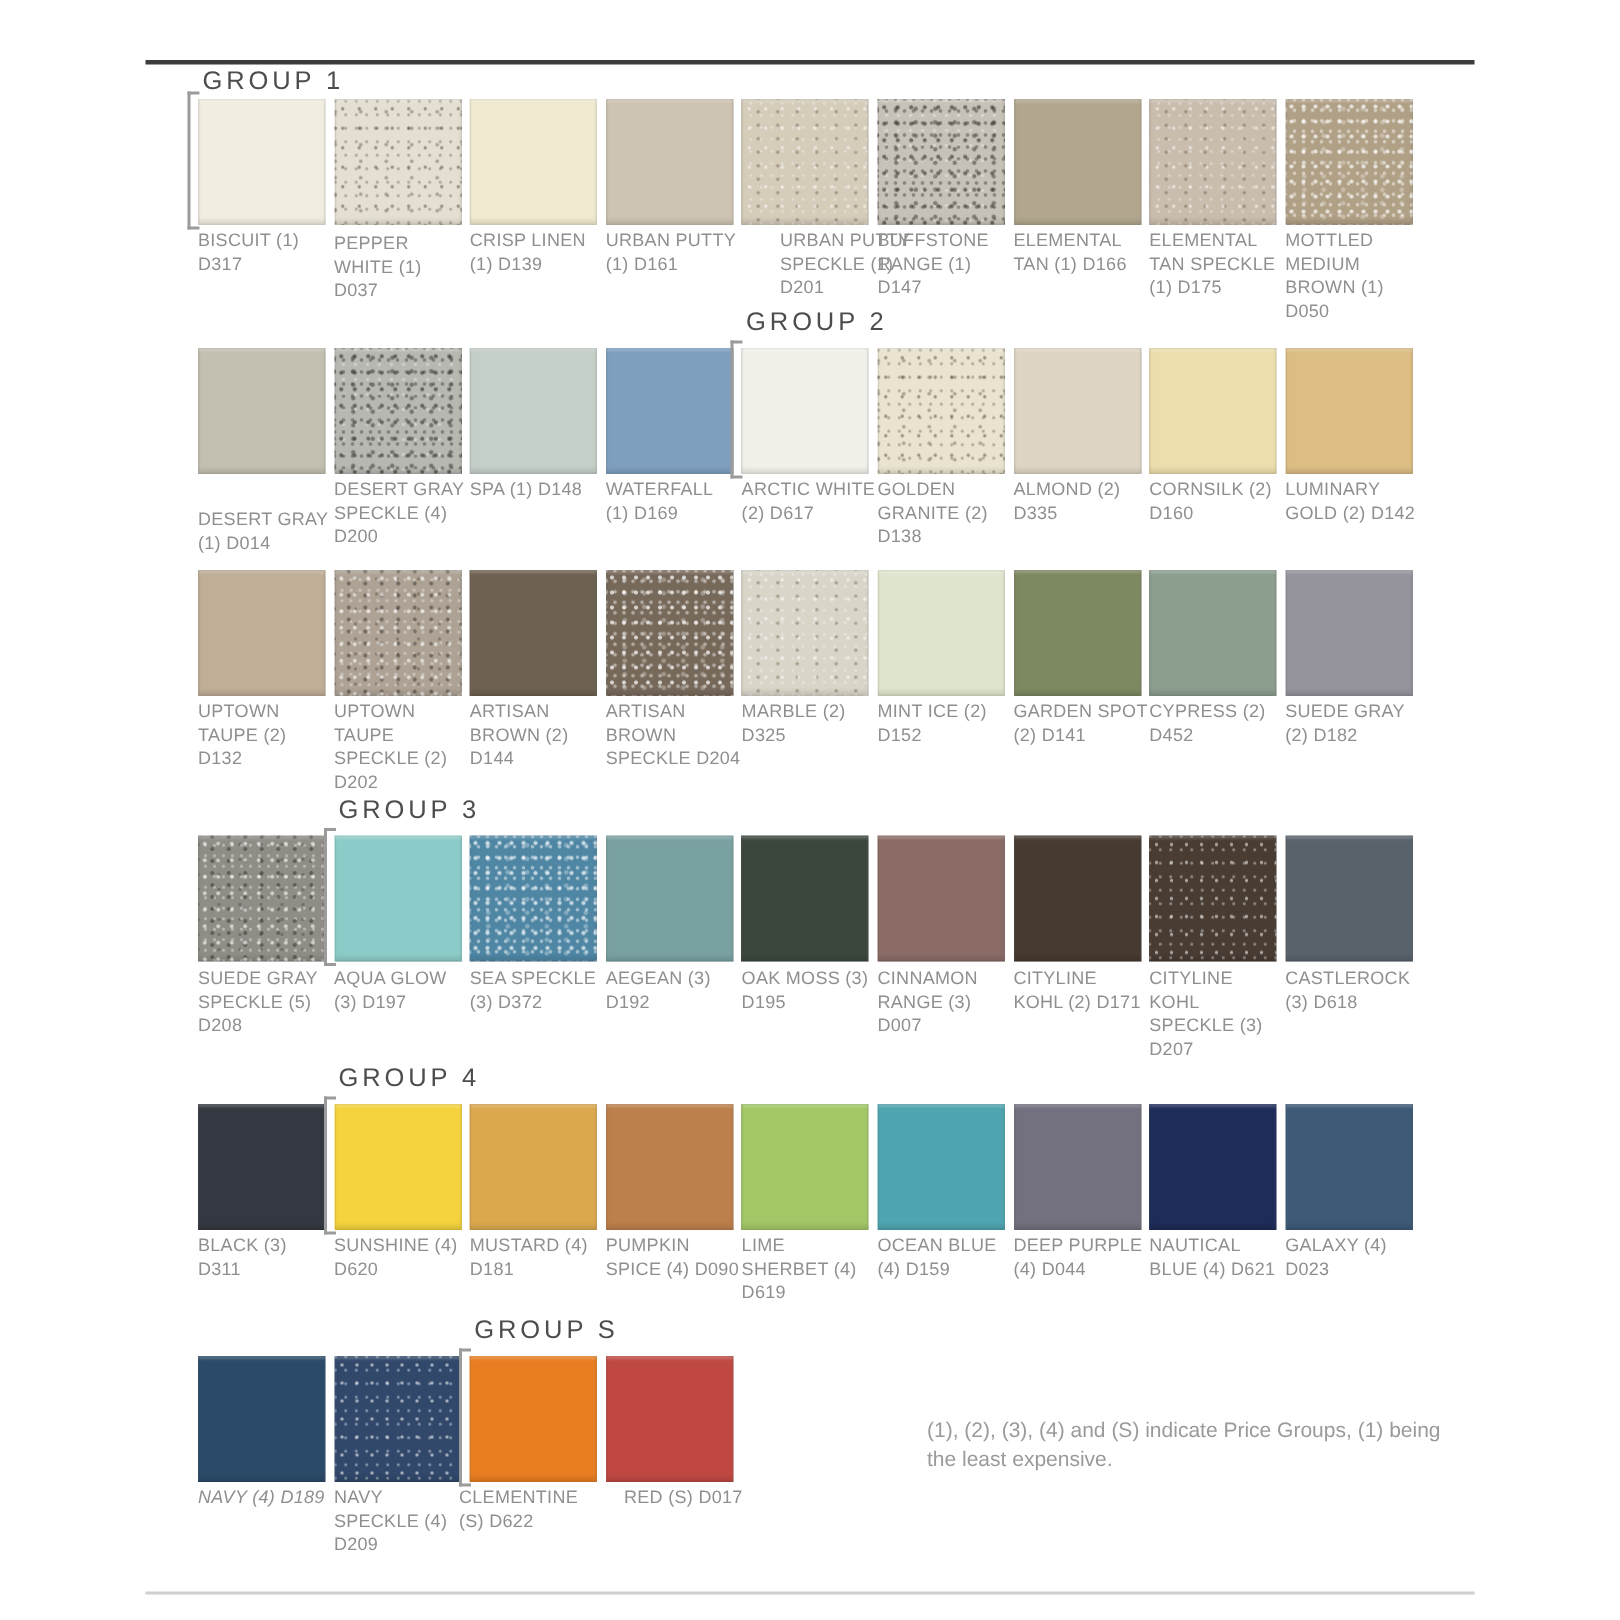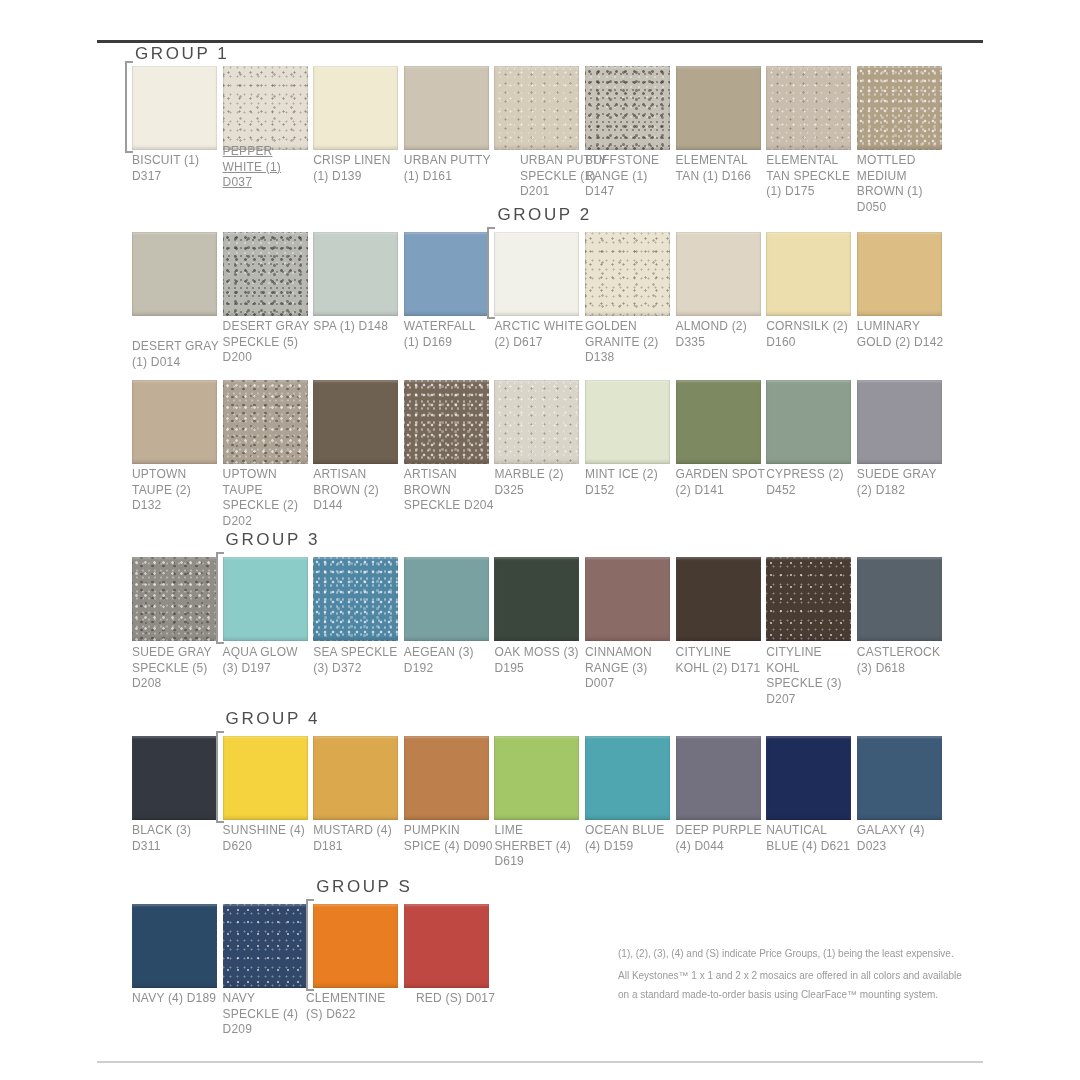--- a/index.html
+++ b/index.html
@@ -22,21 +22,21 @@
     position:absolute;width:85px;height:84px;
     box-shadow:inset 0 0 0 1px rgba(0,0,0,.06),
                inset 0 -3px 3px rgba(0,0,0,.10),
                inset 0 2px 2px rgba(255,255,255,.22);
   }
   .label{
     position:absolute;width:90px;font-size:12px;line-height:15.5px;
     color:#8f8f8f;letter-spacing:.2px;
   }
   .footer{position:absolute;left:618px;top:944px;width:352px;
-    font-size:10px;line-height:19px;color:#9a9a9a;}
+    font-size:14px;line-height:19px;color:#9a9a9a;}
   .footer p{margin:0 0 3px 0;}
   
   .sp-dark{
     background-image:
       radial-gradient(circle, rgba(80,66,50,.50) .8px, transparent 1.4px),
       radial-gradient(circle, rgba(100,88,70,.40) .7px, transparent 1.3px),
       radial-gradient(circle, rgba(60,50,40,.35) .9px, transparent 1.5px);
     background-size:11px 13px,7px 9px,17px 11px;
     background-position:0 0,4px 6px,9px 3px;
   }
@@ -85,39 +85,39 @@
 </head>
 <body>
 
 <div class="sheet">
   <div class="rule-top"></div>
   <div class="rule-bottom"></div>
   <div id="chart-content">
       <div class="swatch" style="left: 132px; top: 66px; background-color: rgb(242, 237, 225);"></div>
       <div class="label" style="left: 132px; top: 153px;"><span>BISCUIT (1)</span> <span>D317</span></div>
       <div class="swatch sp-dark" style="left: 222.6px; top: 66px; background-color: rgb(228, 223, 210);"></div>
-      <div class="label" style="left: 222.6px; top: 144px; text-decoration: underline;"><span>PEPPER WHITE (1)</span> <span>D037</span></div>
+      <div class="label" style="left: 222.6px; top: 155px;"><span>PEPPER WHITE (1)</span> <span>D037</span></div>
       <div class="swatch" style="left: 313.2px; top: 66px; background-color: rgb(240, 234, 208);"></div>
       <div class="label" style="left: 313.2px; top: 153px;"><span>CRISP LINEN (1)</span> <span>D139</span></div>
       <div class="swatch" style="left: 403.8px; top: 66px; background-color: rgb(206, 196, 179);"></div>
       <div class="label" style="left: 403.8px; top: 153px;"><span>URBAN PUTTY (1)</span> <span>D161</span></div>
       <div class="swatch sp-mixed" style="left: 494.4px; top: 66px; background-color: rgb(213, 204, 186);"></div>
       <div class="label" style="left: 520px; top: 153px;"><span>URBAN PUTTY SPECKLE (1)</span> <span>D201</span></div>
       <div class="swatch sp-heavy-dark" style="left: 585px; top: 66px; background-color: rgb(199, 194, 183);"></div>
       <div class="label" style="left: 585px; top: 153px;"><span>BUFFSTONE RANGE (1)</span> <span>D147</span></div>
       <div class="swatch" style="left: 675.6px; top: 66px; background-color: rgb(178, 167, 142);"></div>
       <div class="label" style="left: 675.6px; top: 153px;"><span>ELEMENTAL TAN (1)</span> <span>D166</span></div>
       <div class="swatch sp-mixed" style="left: 766.2px; top: 66px; background-color: rgb(201, 189, 174);"></div>
       <div class="label" style="left: 766.2px; top: 153px;"><span>ELEMENTAL TAN SPECKLE (1)</span> <span>D175</span></div>
       <div class="swatch sp-heavy-light" style="left: 856.8px; top: 66px; background-color: rgb(176, 160, 134);"></div>
       <div class="label" style="left: 856.8px; top: 153px;"><span>MOTTLED MEDIUM BROWN (1)</span> <span>D050</span></div>
       <div class="swatch" style="left: 132px; top: 232px; background-color: rgb(195, 191, 177);"></div>
       <div class="label" style="left: 132px; top: 319px; margin-top: 20px;"><span>DESERT GRAY (1)</span> <span>D014</span></div>
       <div class="swatch sp-heavy-dark" style="left: 222.6px; top: 232px; background-color: rgb(183, 184, 178);"></div>
-      <div class="label" style="left: 222.6px; top: 319px;"><span>DESERT GRAY SPECKLE (5)</span> <span>D200</span></div>
+      <div class="label" style="left: 222.6px; top: 319px;"><span>DESERT GRAY SPECKLE (4)</span> <span>D200</span></div>
       <div class="swatch" style="left: 313.2px; top: 232px; background-color: rgb(196, 207, 199);"></div>
       <div class="label" style="left: 313.2px; top: 319px;"><span>SPA (1)</span> <span>D148</span></div>
       <div class="swatch" style="left: 403.8px; top: 232px; background-color: rgb(127, 159, 191);"></div>
       <div class="label" style="left: 403.8px; top: 319px;"><span>WATERFALL (1)</span> <span>D169</span></div>
       <div class="swatch" style="left: 494.4px; top: 232px; background-color: rgb(241, 240, 233);"></div>
       <div class="label" style="left: 494.4px; top: 319px;"><span>ARCTIC WHITE (2)</span> <span>D617</span></div>
       <div class="swatch sp-dark" style="left: 585px; top: 232px; background-color: rgb(233, 227, 208);"></div>
       <div class="label" style="left: 585px; top: 319px;"><span>GOLDEN GRANITE (2)</span> <span>D138</span></div>
       <div class="swatch" style="left: 675.6px; top: 232px; background-color: rgb(222, 213, 196);"></div>
       <div class="label" style="left: 675.6px; top: 319px;"><span>ALMOND (2)</span> <span>D335</span></div>
@@ -173,35 +173,34 @@
       <div class="label" style="left: 494.4px; top: 823px;"><span>LIME SHERBET (4)</span> <span>D619</span></div>
       <div class="swatch" style="left: 585px; top: 736px; background-color: rgb(79, 165, 176);"></div>
       <div class="label" style="left: 585px; top: 823px;"><span>OCEAN BLUE (4)</span> <span>D159</span></div>
       <div class="swatch" style="left: 675.6px; top: 736px; background-color: rgb(115, 112, 127);"></div>
       <div class="label" style="left: 675.6px; top: 823px;"><span>DEEP PURPLE (4)</span> <span>D044</span></div>
       <div class="swatch" style="left: 766.2px; top: 736px; background-color: rgb(30, 44, 89);"></div>
       <div class="label" style="left: 766.2px; top: 823px;"><span>NAUTICAL BLUE (4)</span> <span>D621</span></div>
       <div class="swatch" style="left: 856.8px; top: 736px; background-color: rgb(61, 90, 119);"></div>
       <div class="label" style="left: 856.8px; top: 823px;"><span>GALAXY (4)</span> <span>D023</span></div>
       <div class="swatch" style="left: 132px; top: 904px; background-color: rgb(43, 74, 104);"></div>
-      <div class="label" style="left: 132px; top: 991px;"><span>NAVY (4)</span> <span>D189</span></div>
+      <div class="label" style="left: 132px; top: 991px; font-style: italic;"><span>NAVY (4)</span> <span>D189</span></div>
       <div class="swatch sp-light" style="left: 222.6px; top: 904px; background-color: rgb(49, 72, 107);"></div>
       <div class="label" style="left: 222.6px; top: 991px;"><span>NAVY SPECKLE (4)</span> <span>D209</span></div>
       <div class="swatch" style="left: 313.2px; top: 904px; background-color: rgb(232, 126, 33);"></div>
       <div class="label" style="left: 306px; top: 991px;"><span>CLEMENTINE (S)</span> <span>D622</span></div>
       <div class="swatch" style="left: 403.8px; top: 904px; background-color: rgb(192, 72, 67);"></div>
       <div class="label" style="left: 416px; top: 991px;"><span>RED (S)</span> <span>D017</span></div>
       <div class="group-header" style="left: 135px; top: 44px;">GROUP 1</div>
       <div class="bracket" style="left: 125px; top: 61px; height: 92px;"></div>
       <div class="group-header" style="left: 497.4px; top: 205px;">GROUP 2</div>
       <div class="bracket" style="left: 487.4px; top: 227px; height: 92px;"></div>
       <div class="group-header" style="left: 225.6px; top: 530px;">GROUP 3</div>
       <div class="bracket" style="left: 215.6px; top: 552px; height: 92px;"></div>
       <div class="group-header" style="left: 225.6px; top: 709px;">GROUP 4</div>
       <div class="bracket" style="left: 215.6px; top: 731px; height: 92px;"></div>
       <div class="group-header" style="left: 316.2px; top: 877px;">GROUP S</div>
       <div class="bracket" style="left: 306.2px; top: 899px; height: 92px;"></div>
     </div>
   <div class="footer">
     <p>(1), (2), (3), (4) and (S) indicate Price Groups, (1) being the least expensive.</p>
-    <p>All Keystones™ 1 x 1 and 2 x 2 mosaics are offered in all colors and available on a standard made-to-order basis using ClearFace™ mounting system.</p>
   </div>
 </div>
 
 </body></html>

